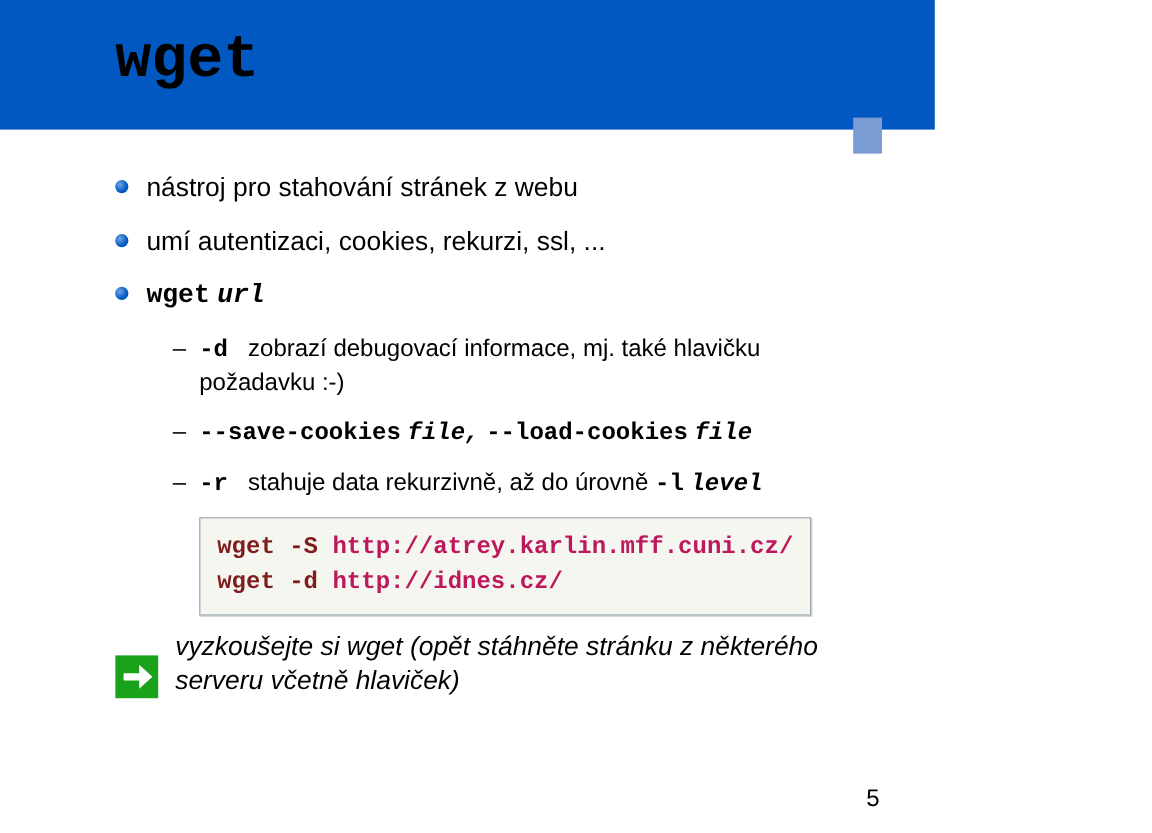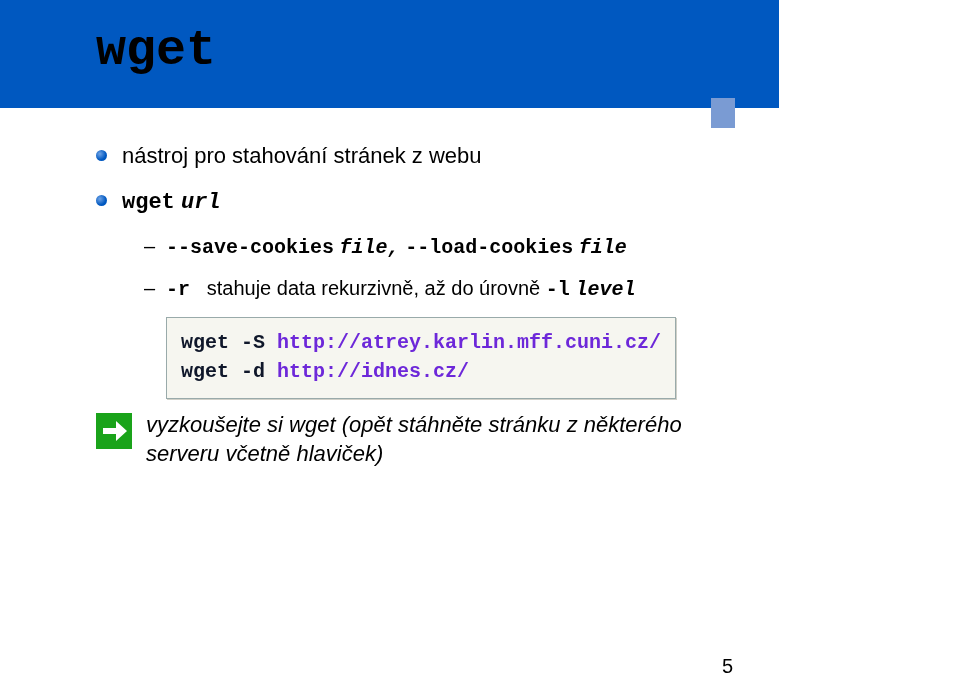--- a/index.html
+++ b/index.html
@@ -79,25 +79,25 @@
     width: fit-content;
     min-width: 460px;
   }
   .codebox .codeline {
     font-family: "Courier New", monospace;
     font-weight: bold;
     font-size: 20px;
     white-space: pre;
     line-height: 1.45;
   }
-  .code-cmd { color: #0f172a; }
-  .code-url { color: #6d28d9; }
+  .code-cmd { color: #7f1d1d; }
+  .code-url { color: #be185d; }
   .exercise {
     display: flex;
-    align-items: flex-start;
+    align-items: flex-end;
     margin-top: 4px;
   }
   .arrow-icon {
     flex: 0 0 36px;
     width: 36px;
     height: 36px;
     margin-right: 14px;
     margin-top: 2px;
   }
   .exercise-text {
@@ -117,27 +117,33 @@
 <body>
 
 <div class="slide">
   <div class="titlebar"></div>
   <div class="title">wget</div>
   <div class="side-stripe"></div>
 
   <div class="content">
 
     <div class="bullet-1">nástroj pro stahování stránek z webu</div>
+    <div class="bullet-1">umí autentizaci, cookies, rekurzi, ssl, ...</div>
     <div class="bullet-1">
       <span class="mono">wget</span>
       <span> </span>
       <span class="mono-it">url</span>
     </div>
 
 
+    <div class="bullet-2">
+      <span class="mono">-d</span>
+      <span>&nbsp; </span>
+      <span>zobrazí debugovací informace, mj. také hlavičku požadavku :-)</span>
+    </div>
 
     <div class="bullet-2">
       <span class="mono">--save-cookies</span>
       <span> </span>
       <span class="mono-it">file,</span>
       <span> </span>
       <span class="mono">--load-cookies</span>
       <span> </span>
       <span class="mono-it">file</span>
     </div>

